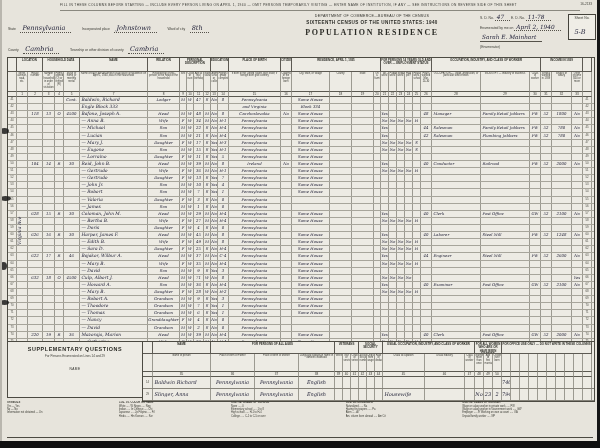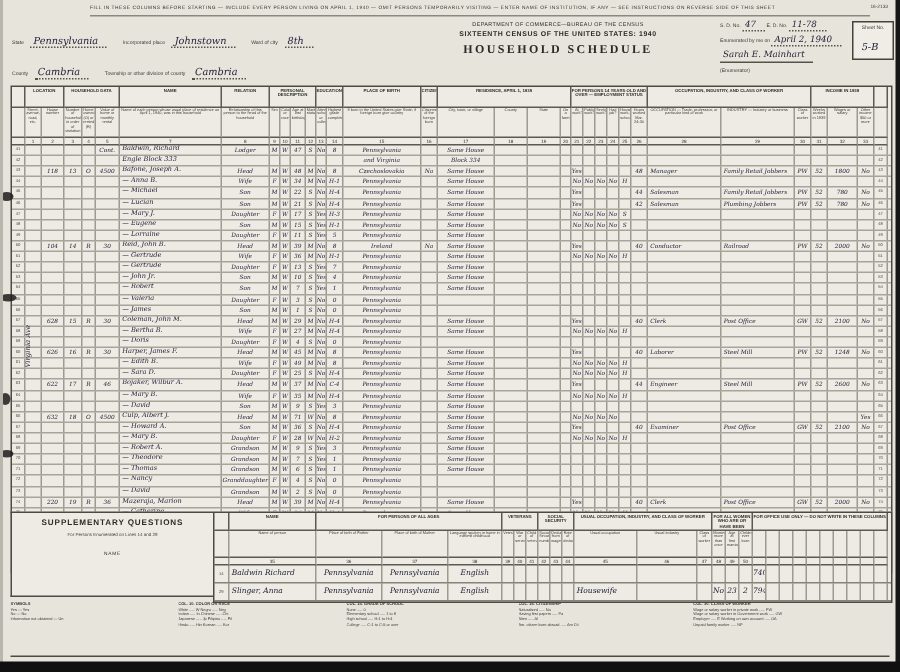--- a/index.html
+++ b/index.html
@@ -104,21 +104,21 @@
         <span class="pair"><span class="plabel">Unincorporated place</span>
           <span class="hval">&nbsp;&nbsp;&nbsp;&nbsp;&nbsp;</span></span>
         <span class="pair"><span class="plabel">Institution</span>
           <span class="hval">&nbsp;&nbsp;&nbsp;&nbsp;</span></span>
       </div>
     </div>
 
     <div class="hdr-center">
       <div class="dept">DEPARTMENT OF COMMERCE—BUREAU OF THE CENSUS</div>
       <div class="census">SIXTEENTH CENSUS OF THE UNITED STATES: 1940</div>
-      <div class="ptitle">HOUSEHOLD SCHEDULE</div>
+      <div class="ptitle">POPULATION RESIDENCE</div>
     </div>
 
     <div class="hdr-right">
       <div class="hrow">
         <span class="plabel">S. D. No.</span>
         <span class="hval">47</span>
         <span class="plabel">E. D. No.</span>
         <span class="hval">11-78</span>
       </div>
       <div class="hrow">

